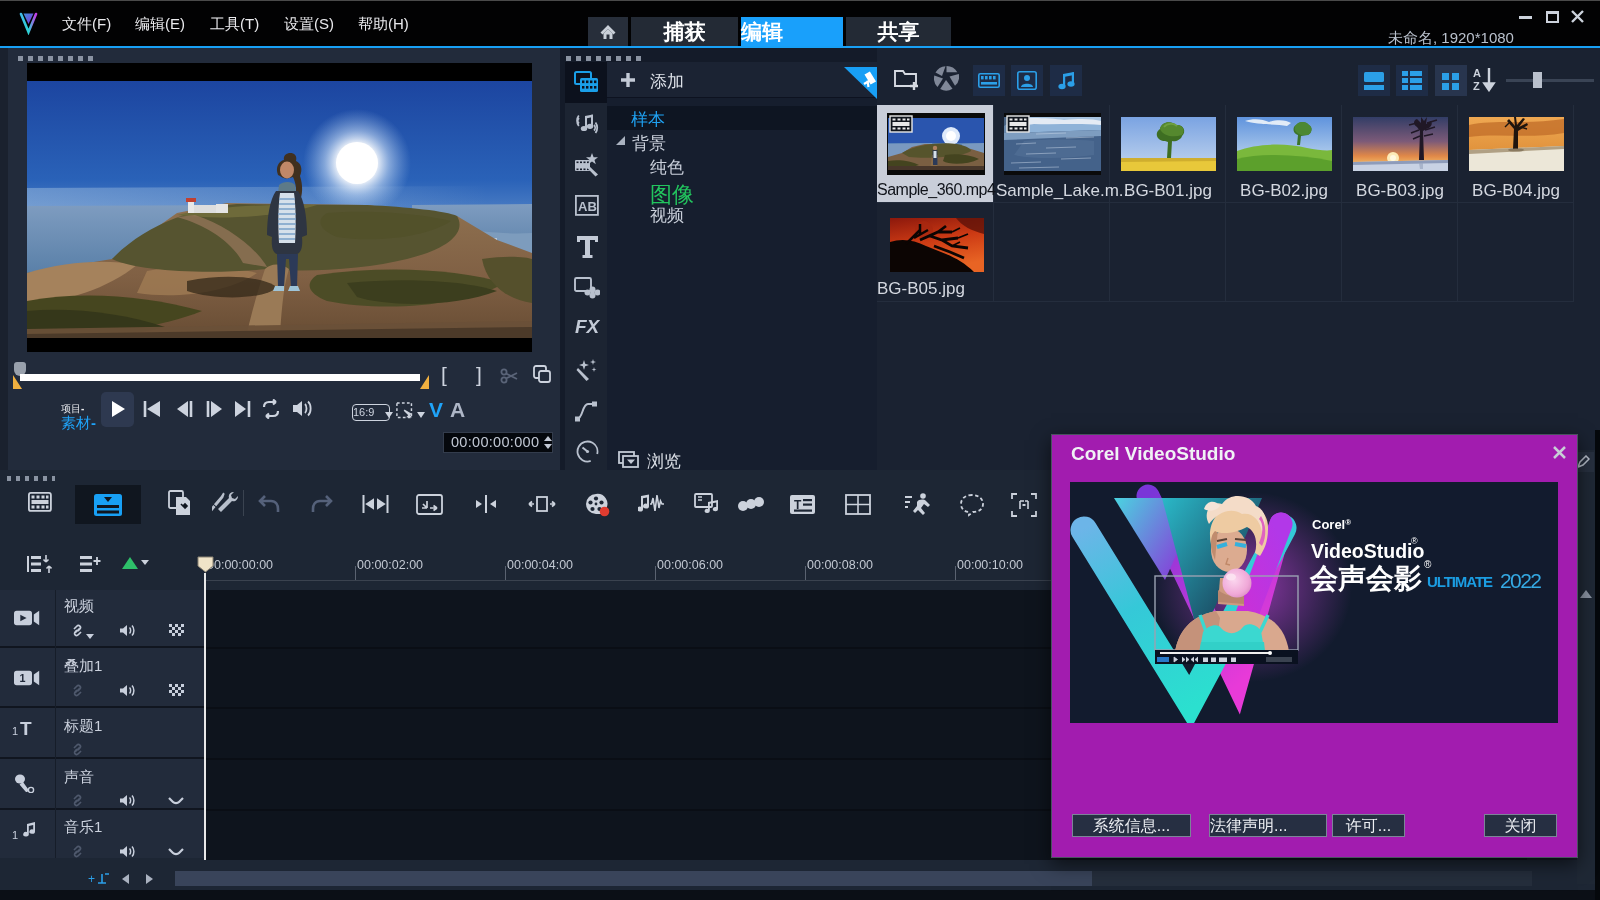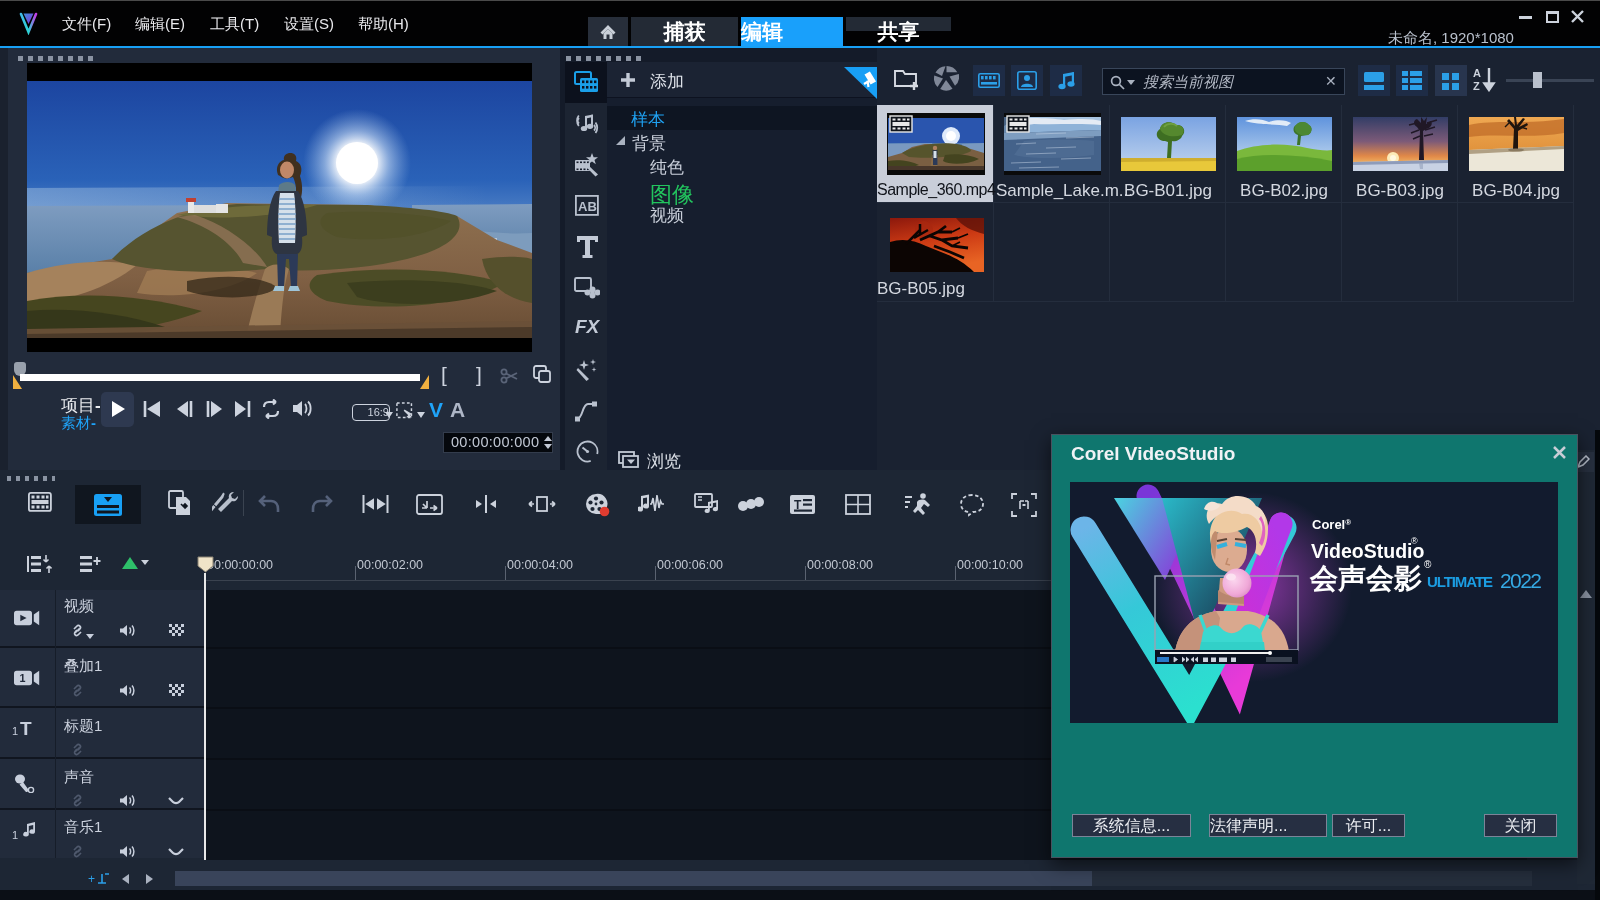--- a/index.html
+++ b/index.html
@@ -40,21 +40,21 @@
   <div class="ab" style="left:1388px;top:28px;color:#b9c0cc;font-size:15px">未命名, 1920*1080</div>
 
   <div class="ab" style="left:588px;top:16px;width:40px;height:30px;background:#272e3a">
     <svg class="ab" style="left:11px;top:6px" width="18" height="18" viewBox="0 0 18 18">
         <path d="M1.5 9.5 L9 2 L16.5 9.5 L14.5 11.5 L9 6 L3.5 11.5 Z" fill="#c9cfd8"></path>
         <path d="M4.5 10.5 L9 6 L13.5 10.5 L13.5 16 L10.5 16 L10.5 11.5 L7.5 11.5 L7.5 16 L4.5 16 Z" fill="#c9cfd8"></path>
       </svg>
   </div>
   <div class="ab" style="left:631px;top:16px;width:107px;height:30px;background:#232a35;color:#fff;font-size:21px;font-weight:bold;text-align:center;line-height:29px">捕获</div>
   <div class="ab" style="left:741px;top:16px;width:102px;height:48px;background:#19a0fb;color:#fff;font-size:21px;font-weight:bold;text-align:left;line-height:29px">编辑</div>
-  <div class="ab" style="left:846px;top:16px;width:105px;height:14px;background:#232a35;color:#fff;font-size:21px;font-weight:bold;text-align:center;line-height:29px">共享</div>
+  <div class="ab" style="left:846px;top:16px;width:105px;height:30px;background:#232a35;color:#fff;font-size:21px;font-weight:bold;text-align:center;line-height:29px">共享</div>
 </div>
 <div class="ab" style="left:0;top:46px;width:1600px;height:2.5px;background:#18a0f5"></div>
 
 <div class="ab" id="preview" style="left:0;top:48px;width:560px;height:422px;background:#222b3b">
   <div class="ab" style="left:0;top:0;width:8px;height:422px;background:#1a212e"></div>
   <div class="ab" style="left:18px;top:8px;width:78px;height:5px;background:repeating-linear-gradient(90deg,#8a93a2 0 5px,transparent 5px 10px)"></div>
 
   <svg class="ab" style="left:27px;top:15px" width="505" height="289" viewBox="0 0 505 289" id="vidsvg">
     <defs>
       <linearGradient id="vsky" x1="0" y1="0" x2="0" y2="1">
@@ -154,21 +154,21 @@
         <path d="M6 7.5 L17 13 M6 12.5 L17 7"></path>
       </g>
     </svg>
   <svg class="ab" style="left:532px;top:316px" width="20" height="20" viewBox="0 0 20 20">
       <g stroke="#cdd3de" stroke-width="1.8" fill="none">
         <rect x="2" y="2" width="12" height="12" rx="2"></rect>
         <rect x="7" y="7" width="11" height="11" rx="2" fill="#222b3b"></rect>
       </g>
     </svg>
 
-  <div class="ab" style="left:61px;top:346px;color:#e8eaee;font-size:17px">项目<span style="font-weight:bold">-</span></div>
+  <div class="ab" style="left:61px;top:354px;color:#e8eaee;font-size:10px">项目<span style="font-weight:bold">-</span></div>
   <div class="ab" style="left:61px;top:366px;color:#1fa3f8;font-size:15px">素材<span style="font-weight:bold">-</span></div>
   <div class="ab" style="left:101px;top:344px;width:33px;height:35px;background:#2e3950;border-radius:5px">
     <div class="ab" style="left:11px;top:9px;width:0;height:0;border-left:13px solid #fff;border-top:8.5px solid transparent;border-bottom:8.5px solid transparent"></div>
   </div>
   <svg class="ab" style="left:143px;top:352px" width="20" height="18" viewBox="0 0 20 18">
       <path d="M2 1 L2 17" stroke="#cdd3de" stroke-width="2.6"></path>
       <path d="M17 1 L4 9 L17 17 Z" fill="#cdd3de"></path>
     </svg>
   <svg class="ab" style="left:175px;top:352px" width="20" height="18" viewBox="0 0 20 18">
       <path d="M13 1 L2 9 L13 17 Z" fill="#cdd3de"></path>
@@ -186,21 +186,21 @@
       <g fill="none" stroke="#cdd3de" stroke-width="2.2">
         <path d="M4 8 C4 4.5 6 3 9 3 L16 3 M16 3 L13 0.5 M16 3 L13 5.5"></path>
         <path d="M18 12 C18 15.5 16 17 13 17 L6 17 M6 17 L9 14.5 M6 17 L9 19.5"></path>
       </g>
     </svg>
   <svg class="ab" style="left:291px;top:351px" width="22" height="19" viewBox="0 0 22 19">
       <path d="M2 6 L6 6 L11 2 L11 17 L6 13 L2 13 Z" fill="#cdd3de"></path>
       <path d="M14 5 C16 7 16 12 14 14 M17 2.5 C20.5 5.5 20.5 13.5 17 16.5" stroke="#cdd3de" stroke-width="1.8" fill="none"></path>
     </svg>
 
-  <div class="ab" style="left:352px;top:356px;width:38px;height:17px;border:1.5px solid #cdd3de;border-radius:4px;color:#cdd3de;font-size:11px;text-align:right;line-height:14px">16:9</div>
+  <div class="ab" style="left:352px;top:356px;width:38px;height:17px;border:1.5px solid #cdd3de;border-radius:4px;color:#cdd3de;font-size:11px;text-align:left;line-height:14px">16:9</div>
   <div class="ab" style="left:385px;top:364px;width:0;height:0;border-top:6px solid #cdd3de;border-left:4.5px solid transparent;border-right:4.5px solid transparent"></div>
   <svg class="ab" style="left:396px;top:354px" width="20" height="20" viewBox="0 0 22 22">
       <rect x="1" y="1" width="16" height="16" fill="none" stroke="#cdd3de" stroke-width="1.6" stroke-dasharray="3 2.5"></rect>
       <path d="M9 9 L16 16 L13 16 L16 13 Z" fill="#cdd3de" stroke="#cdd3de" stroke-width="1.5"></path>
     </svg>
   <div class="ab" style="left:417px;top:364px;width:0;height:0;border-top:6px solid #cdd3de;border-left:4.5px solid transparent;border-right:4.5px solid transparent"></div>
   <div class="ab" style="left:429px;top:350px;color:#1fa3f8;font-size:21px;font-weight:bold">V</div>
   <div class="ab" style="left:450px;top:350px;color:#aeb6c6;font-size:21px;font-weight:bold">A</div>
 
   <div class="ab" style="left:443px;top:384px;width:110px;height:21px;background:#05080d;border:1px solid #333c4c;color:#c2c8d4;font-size:14.5px;letter-spacing:0.3px;text-align:left;line-height:19px;padding-left:7px">00:00:00:000</div>
@@ -363,29 +363,20 @@
   <div class="ab" style="left:173px;top:17px;width:32px;height:31px;background:#1e2c46">
       <svg class="ab" style="left:8px;top:6px" width="17" height="19" viewBox="0 0 17 19">
         <path d="M5 3 L16 1 L16 4 L7 5.8 Z" fill="#2b9fe8"></path>
         <rect x="5" y="3" width="2.2" height="12" fill="#2b9fe8"></rect>
         <rect x="13.8" y="1.5" width="2.2" height="11" fill="#2b9fe8"></rect>
         <ellipse cx="4" cy="15.5" rx="3.6" ry="2.8" fill="#2b9fe8"></ellipse>
         <ellipse cx="13" cy="13" rx="3.6" ry="2.8" fill="#2b9fe8"></ellipse>
       </svg>
     </div>
 
-  <div class="ab" style="left:225px;top:20px;width:243px;height:27px;background:#0c1320;border:1px solid #39465a">
-    <svg class="ab" style="left:7px;top:6px" width="15" height="15" viewBox="0 0 15 15">
-        <circle cx="6" cy="6" r="4.4" fill="none" stroke="#aab2c0" stroke-width="1.7"></circle>
-        <path d="M9.5 9.5 L14 14" stroke="#aab2c0" stroke-width="1.7"></path>
-      </svg>
-    <div class="ab" style="left:24px;top:11px;width:0;height:0;border-top:5px solid #aab2c0;border-left:4px solid transparent;border-right:4px solid transparent"></div>
-    <div class="ab" style="left:40px;top:4px;color:#b4bac6;font-size:15px;font-style:italic">搜索当前视图</div>
-    <div class="ab" style="left:222px;top:4px;color:#aab2c0;font-size:14px">✕</div>
-  </div>
 
   <div class="ab" style="left:481px;top:17px;width:32px;height:31px;background:#1e2c46">
       <div class="ab" style="left:6px;top:7px;width:20px;height:10px;background:#2b9fe8;border-radius:1.5px"></div>
       <div class="ab" style="left:6px;top:20px;width:20px;height:4.5px;background:#2b9fe8"></div>
     </div>
   <div class="ab" style="left:519px;top:17px;width:32px;height:31px;background:#1e2c46">
       <div class="ab" style="left:6px;top:6px;width:5.5px;height:4.5px;background:#2b9fe8"></div>
       <div class="ab" style="left:14px;top:6px;width:12px;height:4.5px;background:#2b9fe8"></div>
       <div class="ab" style="left:6px;top:13px;width:5.5px;height:4.5px;background:#2b9fe8"></div>
       <div class="ab" style="left:14px;top:13px;width:12px;height:4.5px;background:#2b9fe8"></div>
@@ -879,21 +870,21 @@
 
 <div class="ab" style="left:1577px;top:450px;width:23px;height:434px;background:#1f2835"></div>
 <div class="ab" style="left:1572px;top:452px;width:22px;height:20px;background:#27303f">
     <svg class="ab" style="left:4px;top:3px" width="14" height="14" viewBox="0 0 14 14">
       <path d="M2 12 L4 7 L10 1 L13 4 L7 10 Z M2 12 L5 11" fill="none" stroke="#b9c0cc" stroke-width="1.5"></path>
     </svg>
   </div>
 <div class="ab" style="left:1580px;top:590px;width:0;height:0;border-bottom:8px solid #8a93a2;border-left:6px solid transparent;border-right:6px solid transparent"></div>
 <div class="ab" style="left:1595px;top:430px;width:5px;height:470px;background:#05080c"></div>
 
-<div class="ab" id="dialog" style="left:1051px;top:434px;width:527px;height:424px;background:#0f766e;border:1px solid #49525f;box-shadow:0 6px 18px rgba(0,0,0,0.6)">
+<div class="ab" id="dialog" style="left:1051px;top:434px;width:527px;height:424px;background:#a21caf;border:1px solid #49525f;box-shadow:0 6px 18px rgba(0,0,0,0.6)">
   <div class="ab" style="left:19px;top:8px;color:#f0f2f5;font-size:19px;font-weight:bold">Corel VideoStudio</div>
   <svg class="ab" style="left:500px;top:10px" width="15" height="15" viewBox="0 0 15 15">
       <path d="M2 2 L13 13 M13 2 L2 13" stroke="#c8cdd6" stroke-width="2.5"></path>
     </svg>
   <svg class="ab" style="left:18px;top:47px" width="488" height="241" viewBox="0 0 488 241">
     <defs>
       <linearGradient id="dgV" x1="0" y1="0" x2="0.6" y2="1">
         <stop offset="0" stop-color="#6cb5e8"></stop>
           <stop offset="0.45" stop-color="#35c8d8"></stop>
           <stop offset="1" stop-color="#2be0cf"></stop>

